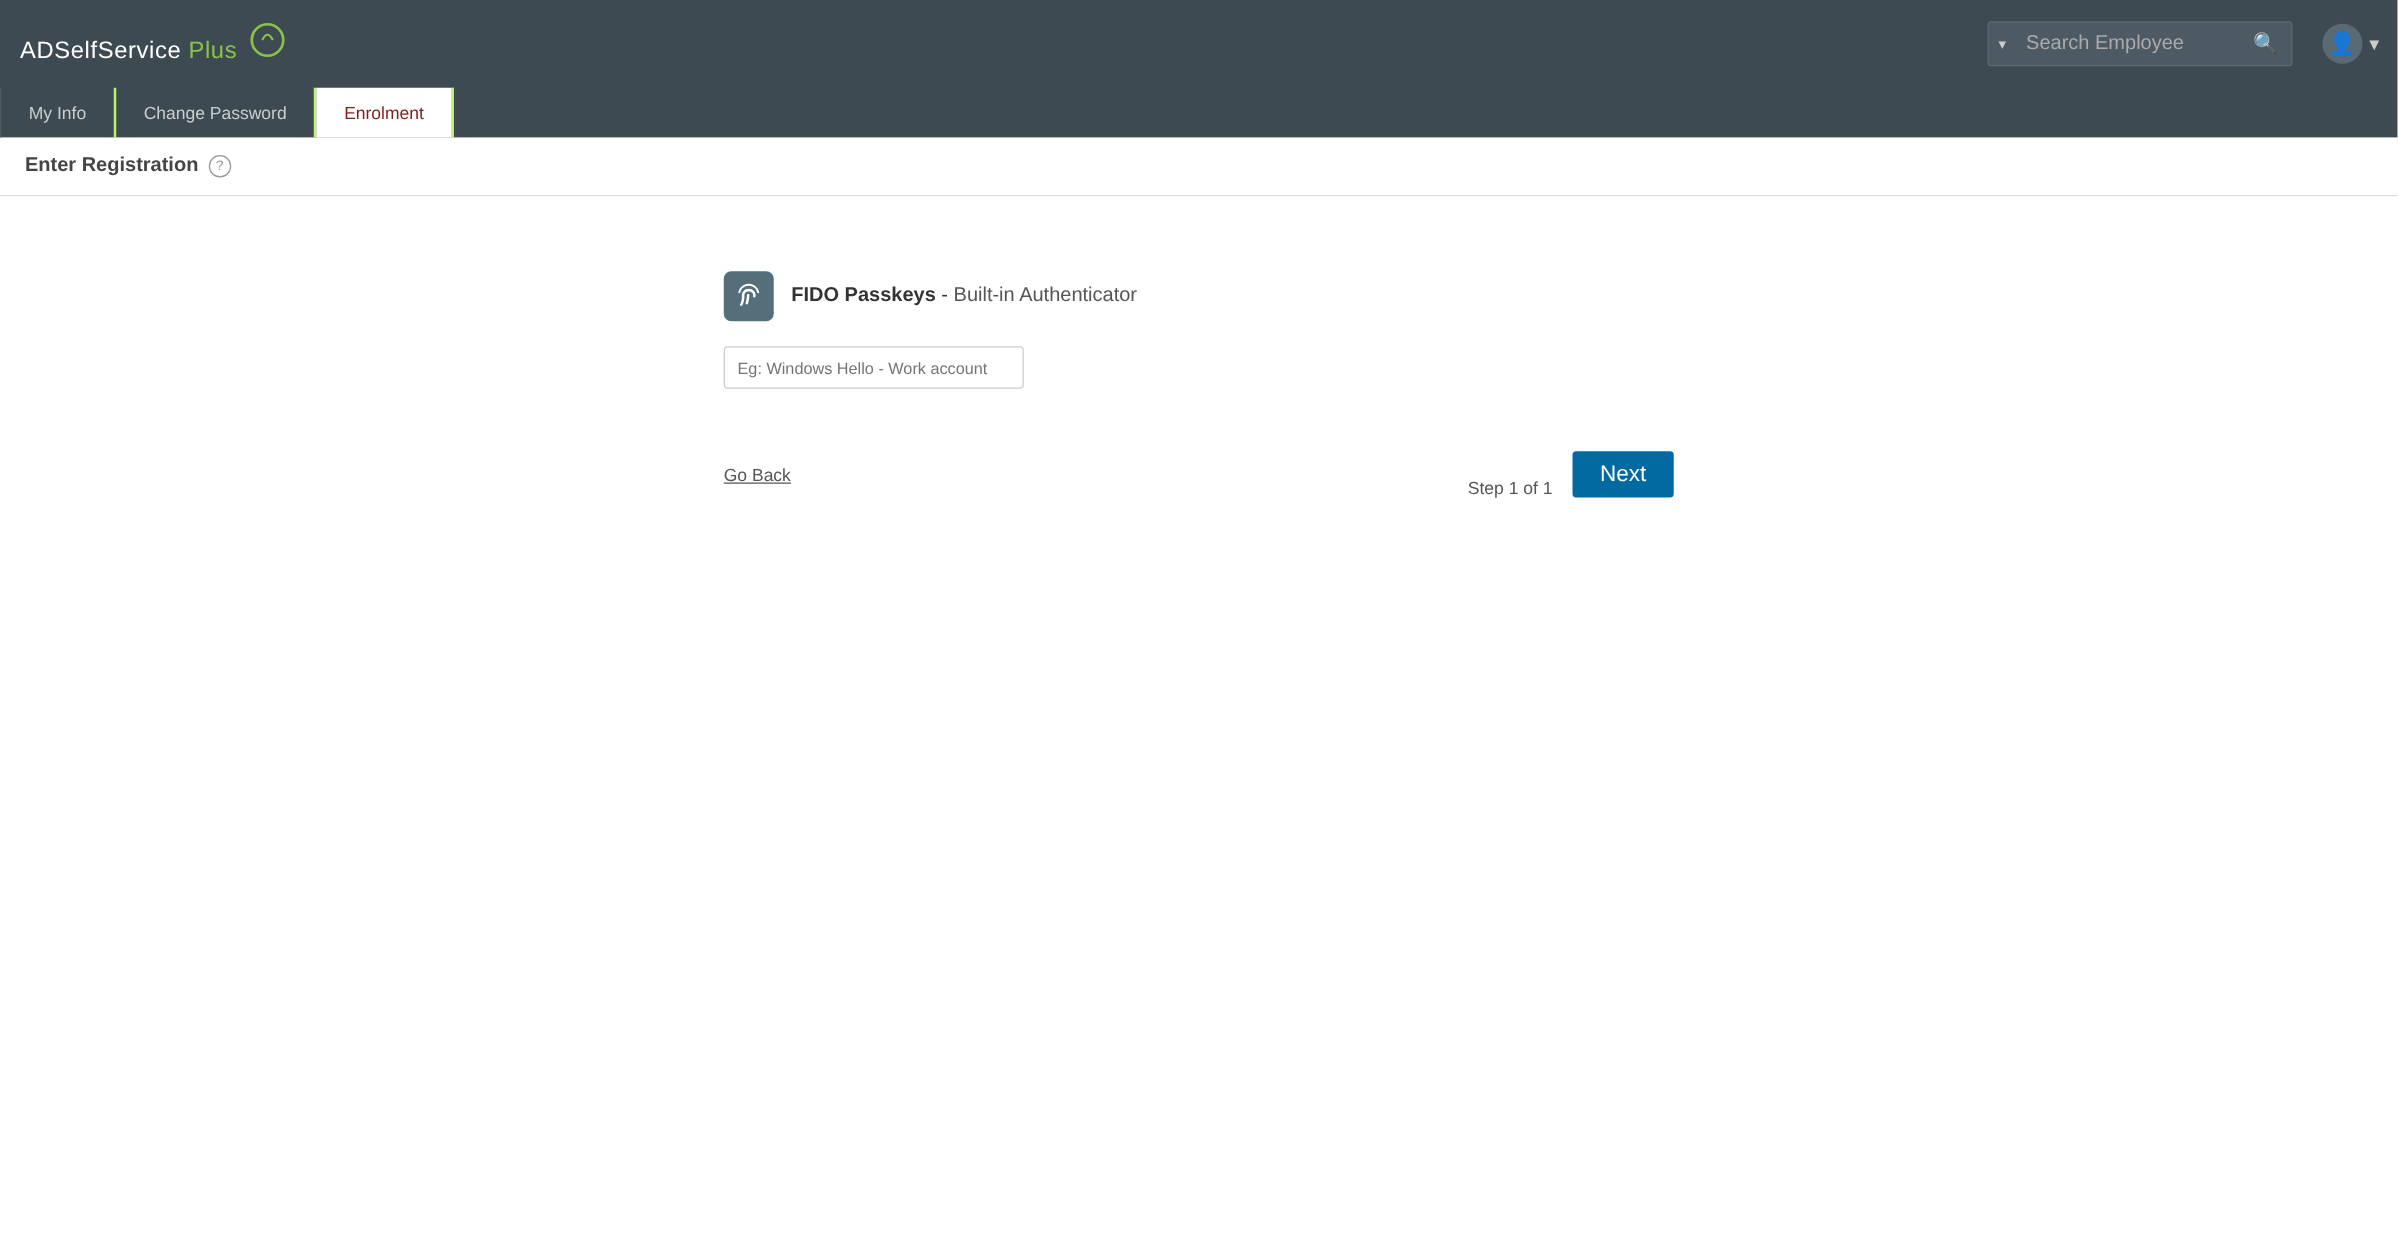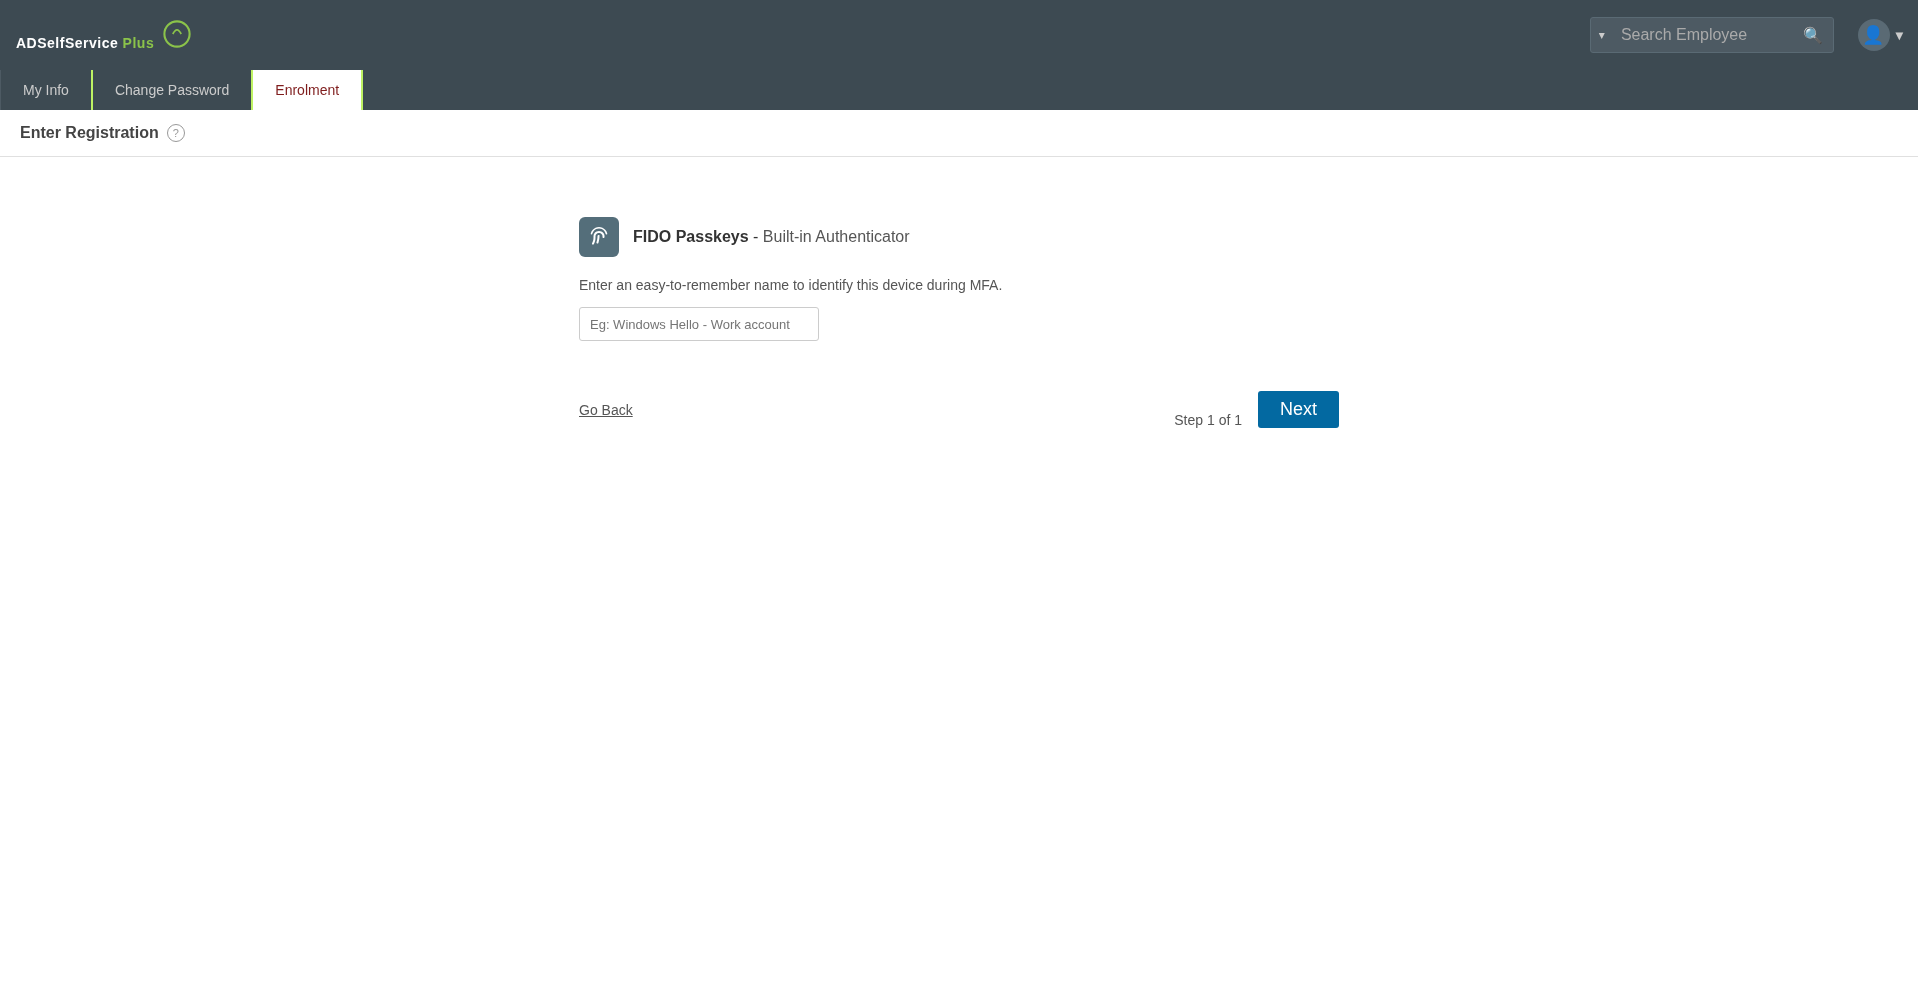--- a/index.html
+++ b/index.html
@@ -32,22 +32,22 @@
     }
 
     .brand {
       display: flex;
       align-items: center;
       text-decoration: none;
     }
 
     .brand-text {
       color: #fff;
-      font-size: 14px;
-      font-weight: bold;
+      font-size: 19px;
+      font-weight: normal;
       letter-spacing: 0.5px;
     }
 
     .brand-text span.plus {
       color: #8bc34a;
     }
 
     .brand-logo {
       width: 28px;
       height: 28px;
@@ -375,21 +375,20 @@
             <path d="M12 6C10.3 6 8.8 6.7 7.8 7.8C7 8.7 6.5 9.8 6.5 11C6.5 12 6.5 13.2 6.4 14.3C6.3 15 5.9 16.8 5.1 18.3C4.8 18.8 5 19.4 5.5 19.6C6 19.8 6.6 19.6 6.9 19.1C7.8 17.4 8.3 15.3 8.4 14.4C8.5 13.3 8.5 12.1 8.5 11C8.5 10.3 8.8 9.7 9.3 9.2C9.9 8.6 10.9 8 12 8C13.1 8 14.1 8.6 14.7 9.2C15.2 9.7 15.5 10.3 15.5 11V12C15.5 12.6 16 13 16.5 13C17 13 17.5 12.6 17.5 12V11C17.5 9.8 17 8.7 16.2 7.8C15.2 6.7 13.7 6 12 6Z"></path>
             <path d="M12 10C11.1 10 10.5 10.6 10.5 11C10.5 11.9 10.4 14.5 9.5 17.2C9.3 17.7 9.6 18.3 10.1 18.5C10.6 18.7 11.2 18.4 11.4 17.9C12.3 15.1 12.5 12.3 12.5 11C12.5 10.6 12.5 10 12 10Z"></path>
           </svg>
         </div>
         <div class="fido-title">
           <strong>FIDO Passkeys</strong><span> - </span><span class="fido-subtitle">Built-in Authenticator</span>
         </div>
       </div>
 
       
-      <p class="fido-description">Enter an easy-to-remember name to identify this device during MFA.</p>
 
       
       <input class="device-name-input" type="text" placeholder="Eg: Windows Hello - Work account" style="">
     </div>
 
     <div class="nav-actions">
       <button class="go-back-link">Go Back</button>
       <div class="step-next-area">
         <span class="step-text">Step 1 of 1</span>
         <button class="next-btn">Next</button>

